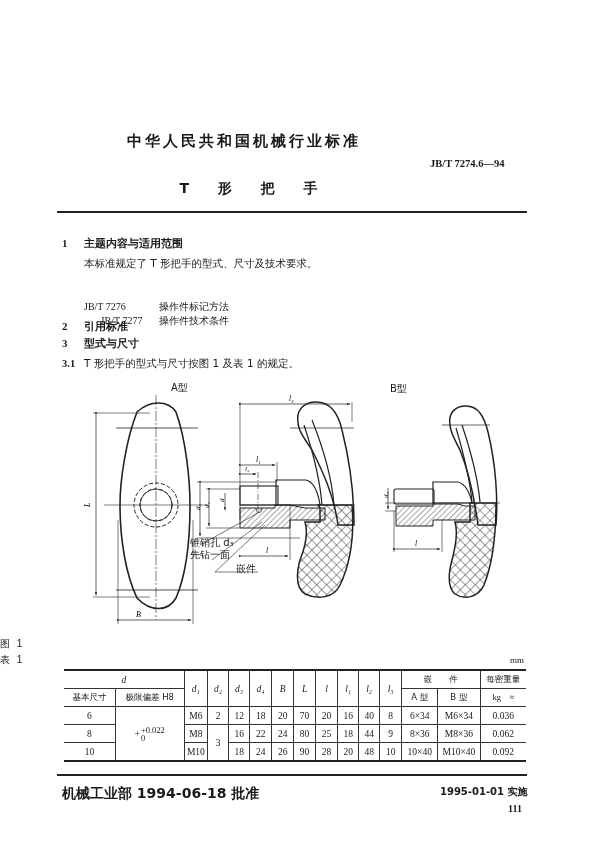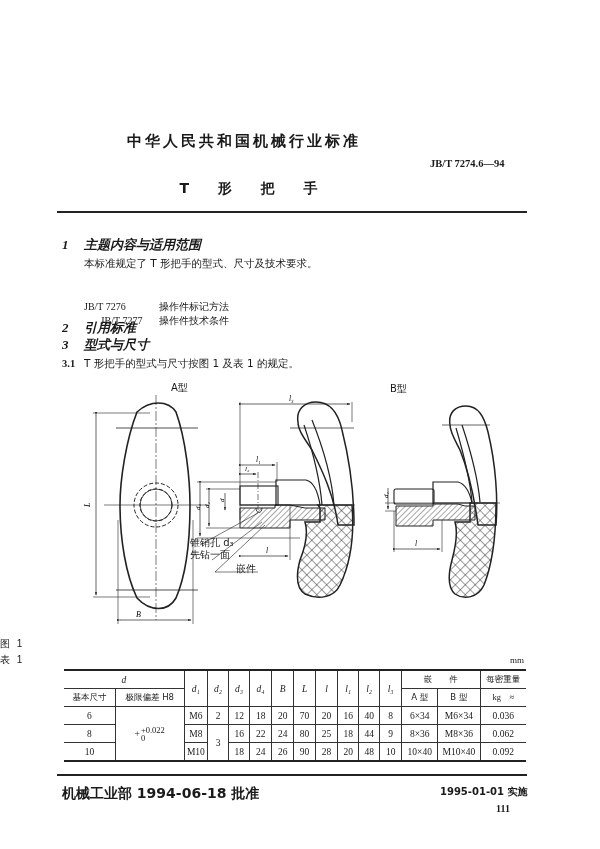--- a/index.html
+++ b/index.html
@@ -5,41 +5,41 @@
   html, body { margin: 0; padding: 0; }
   body {
     width: 600px; height: 849px; background: #ffffff; position: relative; overflow: hidden;
     font-family: "DejaVu Serif", "Liberation Serif", serif; color: #1a1a1a;
   }
   .abs { position: absolute; }
   .std-title { left: 0; width: 488px; top: 132px; text-align: center; font-family: "DejaVu Sans", sans-serif; font-weight: bold; font-size: 15px; letter-spacing: 3px; }
   .std-code { left: 430px; top: 158px; font-family: "Liberation Serif", serif; font-weight: bold; font-size: 10.5px; }
   .doc-title { left: 0; width: 501px; top: 180px; text-align: center; font-family: "DejaVu Sans", sans-serif; font-weight: bold; font-size: 14px; letter-spacing: 12px; padding-left: 8px; box-sizing: border-box; }
   .head-rule { left: 57px; top: 211px; width: 470px; height: 2px; background: #222; }
-  .sec { font-family: "DejaVu Sans", sans-serif; font-size: 13px; font-weight: bold; font-style: italic; }
+  .sec { font-family: "DejaVu Sans", sans-serif; font-size: 11px; font-weight: bold; }
   .sec .num { display: inline-block; width: 22px; font-family: "Liberation Serif", serif; }
   .body-txt { font-family: "DejaVu Sans", sans-serif; font-size: 10.5px; }
   .ref-line { font-family: "DejaVu Sans", sans-serif; font-size: 10px; }
   .ref-line .code { font-family: "Liberation Serif", serif; display: inline-block; width: 75px; }
   .fig-label { font-family: "DejaVu Sans", sans-serif; font-size: 10px; }
   .caption { left: 0; width: 596px; text-align: left; font-family: Liberation Sans, sans-serif; font-size: 10px; letter-spacing: 2px; }
   .unit { font-family: "Liberation Serif", serif; font-size: 9px; }
   table.spec { position: absolute; left: 64px; top: 669px; width: 462px; border-collapse: collapse; font-family: "Liberation Serif", serif; font-size: 9.5px; }
   table.spec td, table.spec th { border: 1px solid #333; text-align: center; padding: 0; height: 17px; font-weight: normal; }
   table.spec { border-top: 2px solid #222; border-bottom: 2px solid #222; }
   table.spec tr > *:first-child { border-left: none; }
   table.spec tr > *:last-child { border-right: none; }
   table.spec .zh { font-family: "DejaVu Sans", sans-serif; font-size: 8.5px; }
   table.spec .it { font-style: italic; }
   .tol { display: inline-flex; align-items: center; gap: 1px; }
   .tol .stack { display: inline-flex; flex-direction: column; line-height: 8px; font-size: 8.5px; text-align: left; }
   .foot-rule { left: 57px; top: 774px; width: 470px; height: 2px; background: #222; }
   .foot-l { left: 62px; top: 785px; font-family: "DejaVu Sans", sans-serif; font-weight: bold; font-size: 14px; }
   .foot-r { left: 440px; top: 785px; font-family: "DejaVu Sans", sans-serif; font-weight: bold; font-size: 10px; }
-  .page-no { left: 496px; top: 803px; font-family: "Liberation Serif", serif; font-weight: bold; font-size: 10px; }
+  .page-no { left: 508px; top: 803px; font-family: "Liberation Serif", serif; font-weight: bold; font-size: 10px; }
 </style>
 </head>
 <body>
 
 <div class="abs std-title">中华人民共和国机械行业标准</div>
 <div class="abs std-code">JB/T 7274.6—94</div>
 <div class="abs doc-title">T 形 把 手</div>
 <div class="abs head-rule"></div>
 
 <div class="abs sec" style="left:62px;top:236px;">

